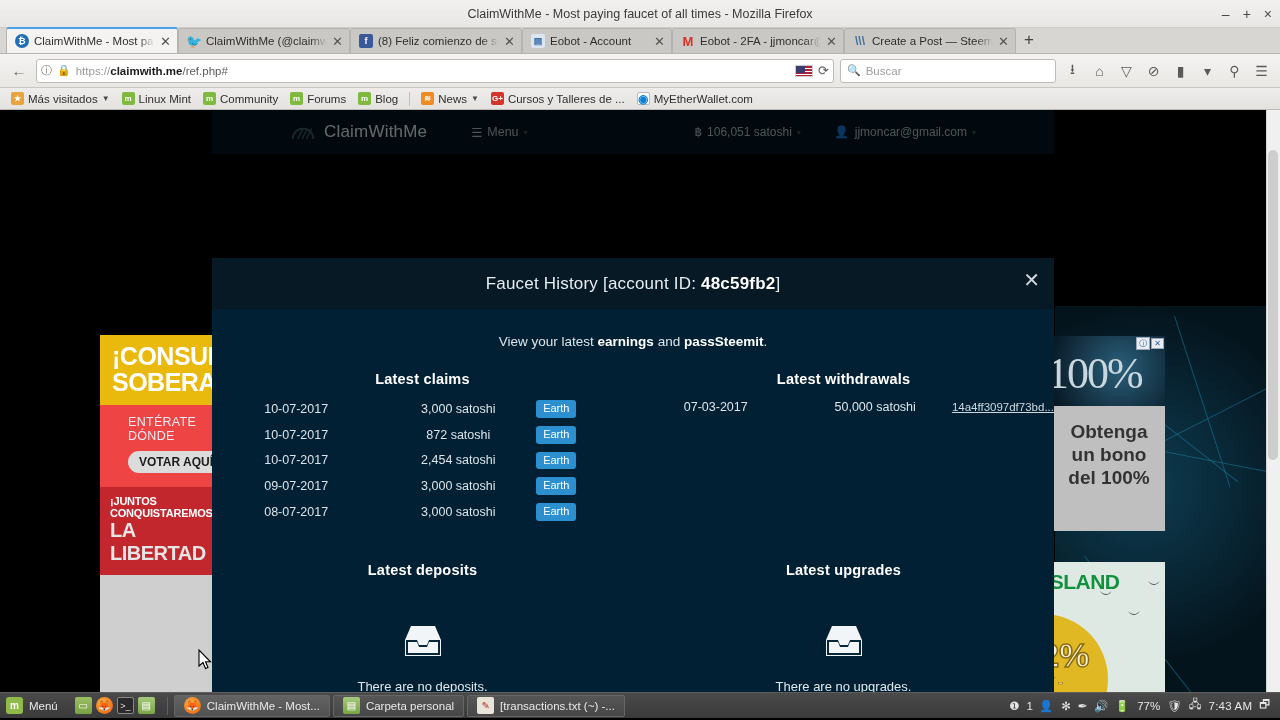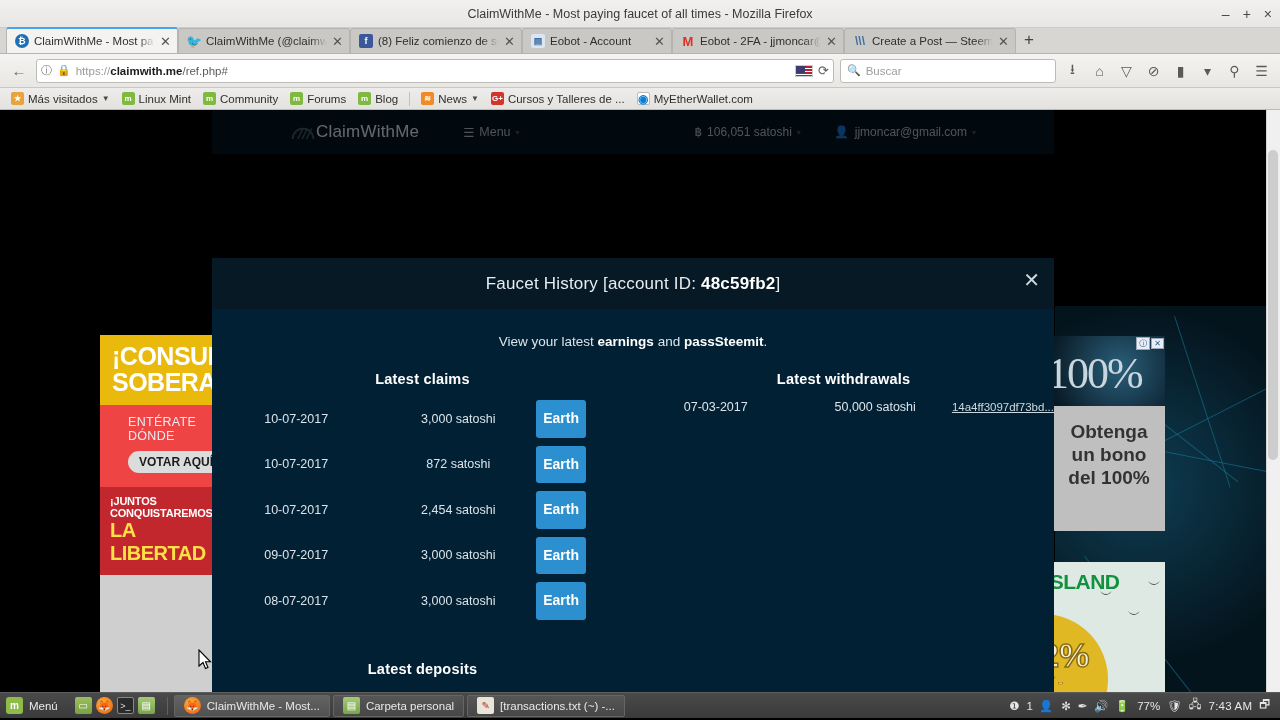--- a/index.html
+++ b/index.html
@@ -91,21 +91,21 @@
   .ico-mew { background: #fff; color: #0b7fd4; font-size: 12px; border: 1px solid #bbb; }
   .bm-sep { width: 1px; height: 14px; background: #c3c1bd; margin: 0 4px; }
   .caret { font-size: 8px; color: #4a4a48; }
 
   
   .page { position: relative; width: 1280px; height: 582px; background: #000;
     overflow: hidden; }
 
   .site-navbar { position: absolute; left: 212px; top: 0; width: 842px; height: 44px;
     background: #04161f; display: flex; align-items: center; color: #b7c4ca; font-size: 12.5px; }
-  .brand { display: flex; align-items: center; margin-left: 78px; }
+  .brand { display: flex; align-items: center; gap: 8px; margin-left: 78px; }
   .brand-logo { width: 26px; height: 22px; }
   .brand-name { font-size: 17px; color: #dfe6ea; letter-spacing: .2px; }
   .nav-menu { display: flex; align-items: center; gap: 5px; margin-left: 44px;
     color: #a9b7bf; font-size: 12.5px; cursor: pointer; }
   .burger { display: inline-block; width: 11px; }
   .nav-right { margin-left: auto; display: flex; align-items: center;
     gap: 34px; margin-right: 78px; color: #aeb9c0; }
   .nav-right .item { display: flex; align-items: center; gap: 5px; cursor: pointer; font-size: 12px; }
 
   
@@ -120,21 +120,21 @@
     line-height: 60px; }
   .al-yellow { background: #e9b90c; padding: 8px 0 10px 12px; }
   .al-yellow div { color: #fff; font-size: 25px; font-weight: bold; line-height: 26px;
     letter-spacing: -.5px; }
   .al-blue { background: #ef4444; padding: 10px 0 14px 28px; }
   .al-blue .t { color: #e8edf5; font-size: 12.5px; letter-spacing: .3px; }
   .al-votebtn { margin-top: 8px; width: 96px; background: #dcdcdc; border-radius: 12px;
     text-align: center; font-size: 12px; font-weight: bold; color: #1b1b1b; padding: 4px 0; }
   .al-red { background: #c1272d; padding: 8px 0 10px 10px; }
   .al-red .s { color: #fff; font-size: 11px; font-weight: bold; letter-spacing: -.2px; }
-  .al-red .b { color: #fde047; font-size: 20px; font-weight: bold; letter-spacing: -.5px; }
+  .al-red .b { color: #e5e5e5; font-size: 20px; font-weight: bold; letter-spacing: -.5px; }
 
   .ad-right-top { position: absolute; left: 1053px; top: 226px; width: 112px; height: 195px;
     background: #bfbfbf; overflow: hidden; }
   .art-img { height: 70px; background: radial-gradient(circle at 60% 45%, #2a5f7a, #06141f);
     position: relative; }
   .art-img .ch { position: absolute; left: -6px; top: 12px; font-size: 44px; font-weight: normal;
     color: #c9d6dd; letter-spacing: -2px; font-family: "Liberation Serif", serif; }
   .art-adchoice { position: absolute; right: 1px; top: 1px; display: flex; gap: 1px;
     align-items: center; font-size: 8px; color: #2f5d9e; }
   .art-adchoice .bx { border: 1px solid #9aa7b8; background: #e9edf3; padding: 0 2px; }
@@ -183,22 +183,22 @@
 
   .cols { display: flex; margin-top: 22px; }
   .col { width: 50%; }
   .col h3 { text-align: center; font-size: 14.5px; font-weight: bold; color: #fff;
     letter-spacing: .2px; margin-bottom: 9px; }
   table.hist { width: 100%; border-collapse: collapse; font-size: 12.5px; color: #dbe4ea; }
   table.hist td { padding: 4px 0; }
   .td-date { width: 40%; text-align: center; }
   .td-amt { width: 37%; text-align: center; }
   .td-tag { width: 23%; }
-  .badge { display: inline-block; background: #2c8fd0; color: #fff; font-size: 14px;
-    padding: 10px 7px; border-radius: 3px; line-height: 1.25; font-weight: bold; }
+  .badge { display: inline-block; background: #2c8fd0; color: #fff; font-size: 11px;
+    padding: 2px 7px; border-radius: 3px; line-height: 1.25; }
   .txlink { color: #cdd9e0; text-decoration: underline; font-size: 11.5px; }
 
   .cols2 { display: flex; margin-top: 37px; }
   .empty { text-align: center; }
   .empty h3 { margin-bottom: 44px; }
   .inbox-ico { font-size: 40px; color: #f0f3f5; line-height: 1; }
   .empty p { margin-top: 13px; font-size: 13px; color: #dfe7ec; }
 
   .cursor { position: absolute; left: 198px; top: 539px; width: 16px; height: 22px; }
 
@@ -501,20 +501,31 @@
           <h3>Latest deposits</h3>
           <div class="inbox-ico">
             <svg width="42" height="38" viewBox="0 0 42 38">
               <path d="M9 4 h24 l6 14 v16 h-36 v-16 z" fill="#f2f5f7"></path>
               <path d="M4 18 h11 l2 5 h8 l2 -5 h11 v15 h-34 z" fill="#062739"></path>
               <path d="M6 20 h9 l2 5 h8 l2 -5 h9 v11 h-30 z" fill="#f2f5f7"></path>
             </svg>
           </div>
           <p>There are no deposits.</p>
         </div>
+        <div class="col empty">
+          <h3>Latest upgrades</h3>
+          <div class="inbox-ico">
+            <svg width="42" height="38" viewBox="0 0 42 38">
+              <path d="M9 4 h24 l6 14 v16 h-36 v-16 z" fill="#f2f5f7"></path>
+              <path d="M4 18 h11 l2 5 h8 l2 -5 h11 v15 h-34 z" fill="#062739"></path>
+              <path d="M6 20 h9 l2 5 h8 l2 -5 h9 v11 h-30 z" fill="#f2f5f7"></path>
+            </svg>
+          </div>
+          <p>There are no upgrades.</p>
+        </div>
       </div>
     </div>
   </div>
 
   <svg class="cursor" viewBox="0 0 16 22">
     <path d="M1 1 L1 17 L5 13.5 L7.5 19.5 L10 18.5 L7.5 12.8 L12.5 12.8 Z" fill="#fff" stroke="#000" stroke-width="1.1"></path>
   </svg>
 </div>
 
 <div class="taskbar">

